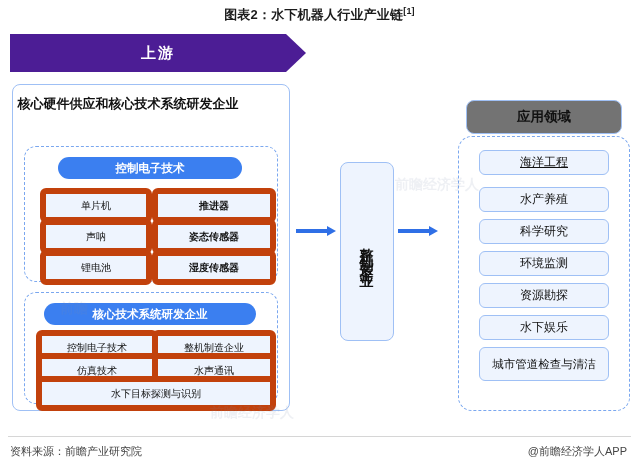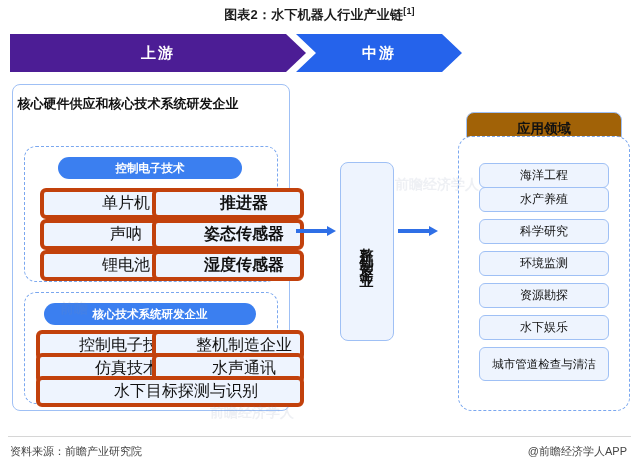--- a/index.html
+++ b/index.html
@@ -135,28 +135,27 @@
   #grp-tech-head {
     left: 44px;
     top: 303px;
     width: 212px;
   }
 
   .pill {
     position: absolute;
     height: 23px;
     background: #eef4fe;
-    border: 4px solid #c2410c;
+    border: 6px solid #c2410c;
     border-radius: 6px;
     color: #111111;
-    font-size: 16px;
-    display: flex;
-    align-items: center;
-    justify-content: center;
-    padding-left: 32px;
+    font-size: 10px;
+    display: flex;
+    align-items: center;
+    justify-content: center;
   }
   .pill-left  { left: 40px;  width: 100px; }
   .pill-right { left: 152px; width: 112px; font-weight: bold; }
 
   .r1 { top: 188px; }
   .r2 { top: 219px; }
   .r3 { top: 250px; }
   .t1 { top: 330px; }
   .t2 { top: 353px; }
   .t3 { top: 376px; }
@@ -213,26 +212,26 @@
   #arrow1 .shaft { width: 31px; }
   #arrow1 .head  { left: 31px; }
   #arrow2 { left: 398px; top: 226px; width: 40px; }
   #arrow2 .shaft { width: 31px; }
   #arrow2 .head  { left: 31px; }
 
   
   #app-header {
     position: absolute;
     left: 466px;
-    top: 112px;
+    top: 100px;
     width: 154px;
     height: 32px;
     border: 1px solid #9fc0f5;
     border-radius: 8px;
-    background: #a16207;
+    background: #737373;
     display: flex;
     align-items: center;
     justify-content: center;
     font-size: 13.5px;
     font-weight: bold;
     color: #111111;
   }
   #app-group {
     position: absolute;
     left: 458px;
@@ -256,21 +255,21 @@
     display: flex;
     align-items: center;
     justify-content: center;
     text-align: center;
   }
   .app-pill.two-line {
     height: 32px;
     line-height: 14px;
     font-size: 11.5px;
   }
-  .a1 { top: 163px; }
+  .a1 { top: 150px; text-decoration: underline; }
   .a2 { top: 187px; }
   .a3 { top: 219px; }
   .a4 { top: 251px; }
   .a5 { top: 283px; }
   .a6 { top: 315px; }
   .a7 { top: 347px; }
 
   
   #footer-line {
     position: absolute;
@@ -310,21 +309,20 @@
 </style>
 </head>
 <body>
 
 <div id="title">
   <span>图表2：水下机器人行业产业链</span><span id="title-sup">[1]</span>
 </div>
 
 <div id="band">
   <div class="chev chev-a">上游</div>
-  <div class="chev chev-b">中游</div>
 </div>
 
 <div id="upstream-box"></div>
 <div id="upstream-title">核心硬件供应和核心技术系统研发企业</div>
 
 <div class="dash-group" id="grp-hw"></div>
 <div class="grp-head" id="grp-hw-head">控制电子技术</div>
 <div class="pill pill-left r1">单片机</div>
 <div class="pill pill-right r1">推进器</div>
 <div class="pill pill-left r2">声呐</div>

